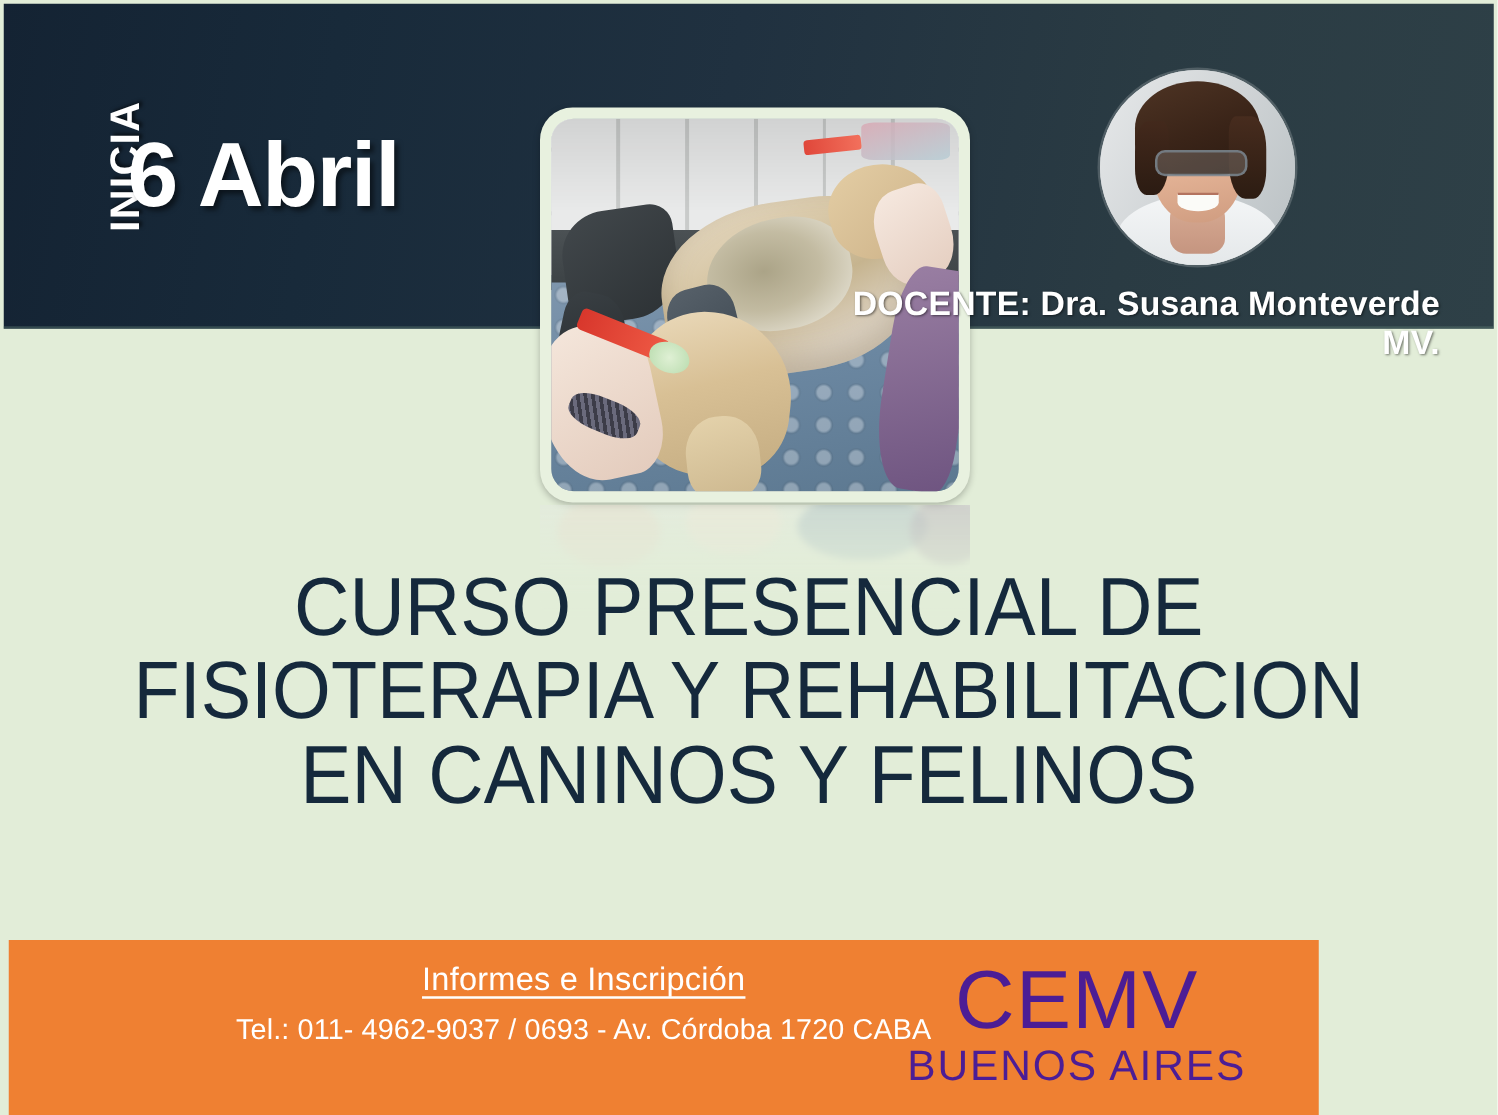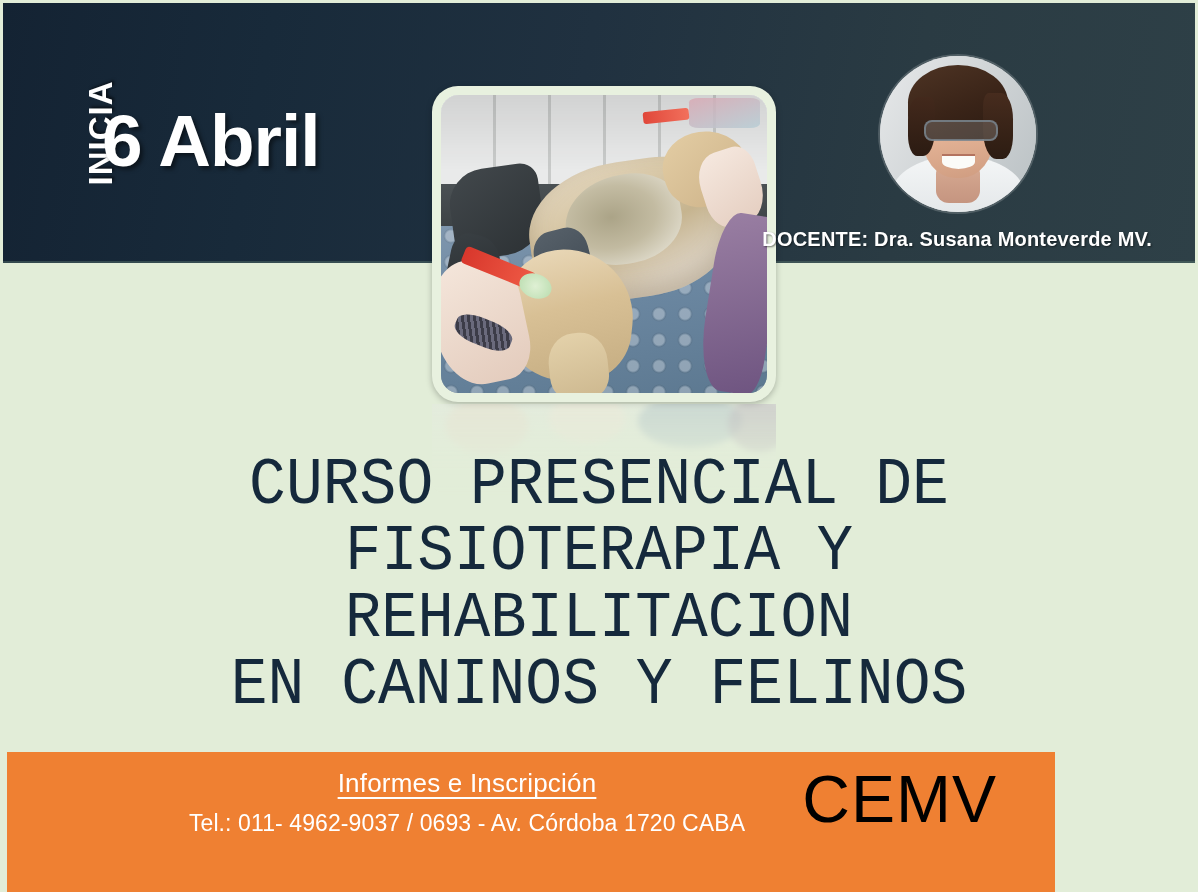--- a/index.html
+++ b/index.html
@@ -306,40 +306,40 @@
   }
 
   
   .docente {
     position: absolute;
     left: 640px;
     top: 228px;
     width: 512px;
     text-align: right;
     color: #ffffff;
-    font-size: 20px;
+    font-size: 27px;
     font-weight: 600;
     letter-spacing: 0.2px;
     text-shadow: 1px 1px 2px rgba(0,0,0,0.5);
     font-family: "Liberation Sans", sans-serif;
   }
 
   
   .course-title {
     position: absolute;
     left: 40px;
     top: 452px;
     width: 1118px;
     text-align: center;
     color: #15293c;
     font-size: 66px;
     line-height: 1.02;
     font-weight: 400;
     letter-spacing: 0px;
-    font-family: Liberation Mono, monospace;
+    font-family: Liberation Sans, sans-serif;
   }
   .course-title .ln {
     display: block;
     transform: scaleX(0.93);
     transform-origin: center;
   }
   .course-title .ln2 { font-size: 65px; }
 
   
   .footer {
@@ -370,21 +370,21 @@
   .fc-line {
     font-size: 23px;
     line-height: 1.42;
     letter-spacing: 0.1px;
   }
   .logo {
     position: absolute;
     right: 58px;
     top: 14px;
     text-align: center;
-    color: #000000;
+    color: #4c1d95;
     font-family: "Liberation Sans", sans-serif;
   }
   .logo-main {
     font-size: 66px;
     line-height: 1;
     letter-spacing: 1px;
     font-weight: 400;
   }
   .logo-sub {
     font-size: 34px;
@@ -460,16 +460,17 @@
     <span class="ln">EN CANINOS Y FELINOS</span>
   </div>
 
   <div class="footer">
     <div class="footer-contact">
       <div class="fc-head">Informes e Inscripción</div>
       <div class="fc-line">Tel.: 011- 4962-9037 / 0693 -  Av. Córdoba 1720 CABA</div>
     </div>
     <div class="logo">
       <div class="logo-main">CEMV</div>
+      <div class="logo-sub">BUENOS AIRES</div>
     </div>
   </div>
 
 </div>
 
 </body></html>

